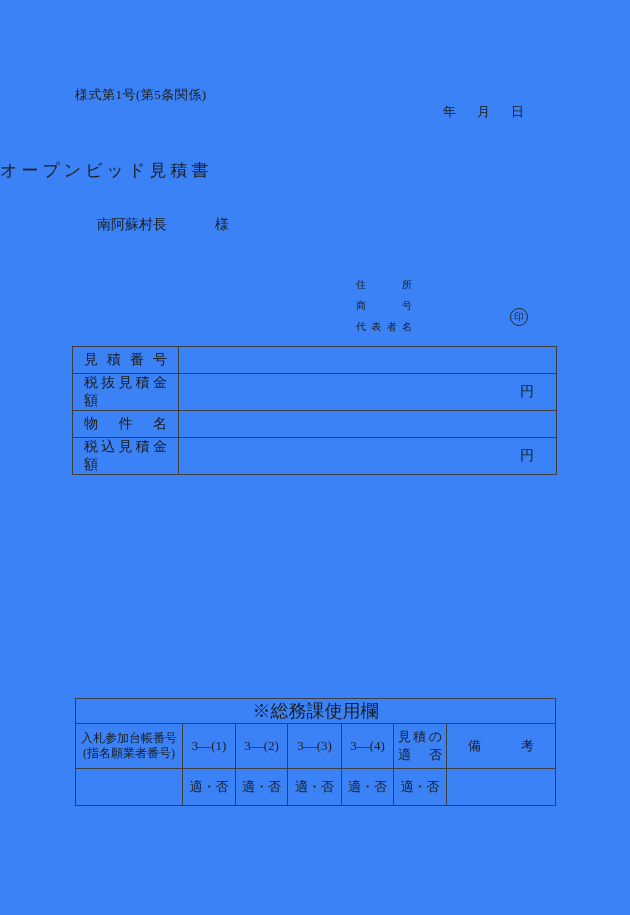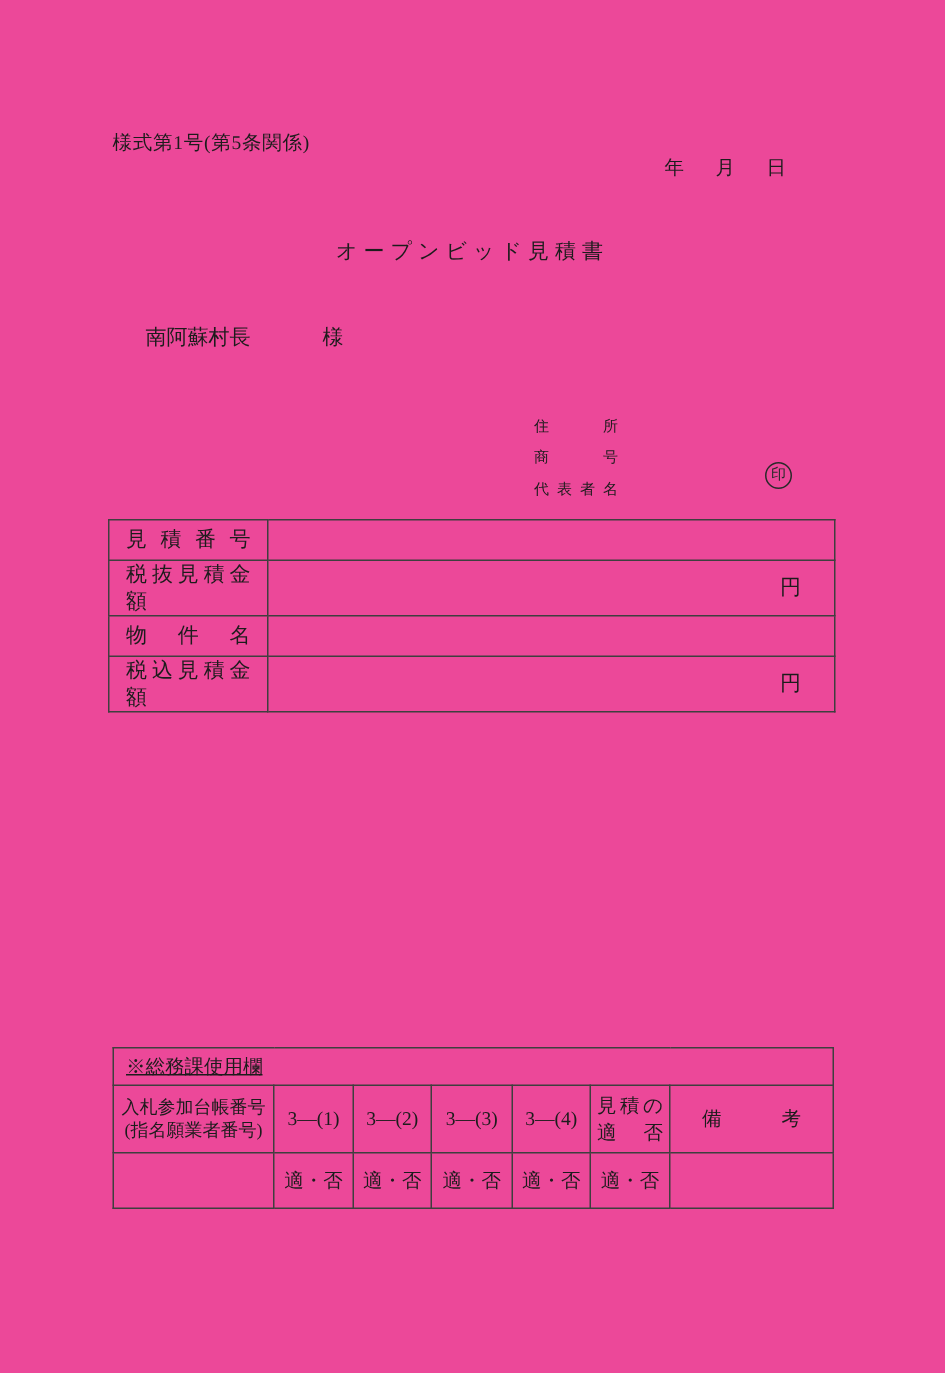--- a/index.html
+++ b/index.html
@@ -2,25 +2,25 @@
 <html><head>
 <meta charset="utf-8">
 <style>
   * { margin:0; padding:0; box-sizing:border-box; }
   html,body { background:#ffffff; }
   body {
     width:630px; height:915px; position:relative;
     font-family:"Liberation Serif", serif;
     color:#1c1c1c;
   }
-  .page { position:absolute; left:0; top:0; width:630px; height:915px; background:#ec4899; overflow:hidden; }
+  .page { position:absolute; left:0; top:0; width:630px; height:915px; background:#3b82f6; overflow:hidden; }
 
   .form-number { position:absolute; left:75px; top:86px; font-size:13px; letter-spacing:0.5px; }
   .date-line   { position:absolute; left:443px; top:103px; font-size:13px; display:flex; gap:21px; }
-  .doc-title   { position:absolute; left:0; top:159px; width:630px; text-align:center; font-size:14px; letter-spacing:4px; }
+  .doc-title   { position:absolute; left:0; top:159px; width:630px; text-align:left; font-size:17px; letter-spacing:4px; }
   .addressee   { position:absolute; left:97px; top:216px; font-size:14px; }
   .addressee .honorific { margin-left:48px; }
 
   .submitter { position:absolute; left:356px; top:274px; font-size:10px; line-height:21px; }
   .jlabel { display:inline-block; text-align:justify; text-align-last:justify; }
   .w56 { width:56px; }
   .seal {
     position:absolute; left:510px; top:308px; width:18px; height:18px;
     border:1.2px solid #2a2a2a; border-radius:50%;
     display:flex; align-items:center; justify-content:center;
@@ -31,21 +31,21 @@
   td { border:1px solid #3f3f3f; overflow:hidden; }
 
   .est-table { position:absolute; left:72px; top:346px; width:485px; font-size:14px; }
   .est-table td { height:27px; vertical-align:middle; }
   .est-table td.lbl { width:106px; padding:0 11px; }
   .est-table td.lbl .jlabel { width:100%; }
   .est-table td.val { text-align:right; padding-right:22px; }
 
   .adm-table { position:absolute; left:75px; top:698px; width:480px; font-size:13px; }
   .adm-table td { text-align:center; vertical-align:middle; }
-  .adm-table .section-title { height:25px; text-align:left; padding:0 8px; font-size:13px;text-decoration:underline; }
+  .adm-table .section-title { height:25px; text-align:center; padding:0 8px; font-size:18px; }
   .adm-table .hdr { height:45px; }
   .adm-table .registry { font-size:12px; line-height:15px; padding:0 2px;margin-top:24px; }
   .adm-table .body-row td { height:37px;margin-top:36px; }
   .sui .jlabel { width:44px; }
   .rem .jlabel { width:66px; }
 </style>
 </head>
 <body>
 
 <div class="page">

